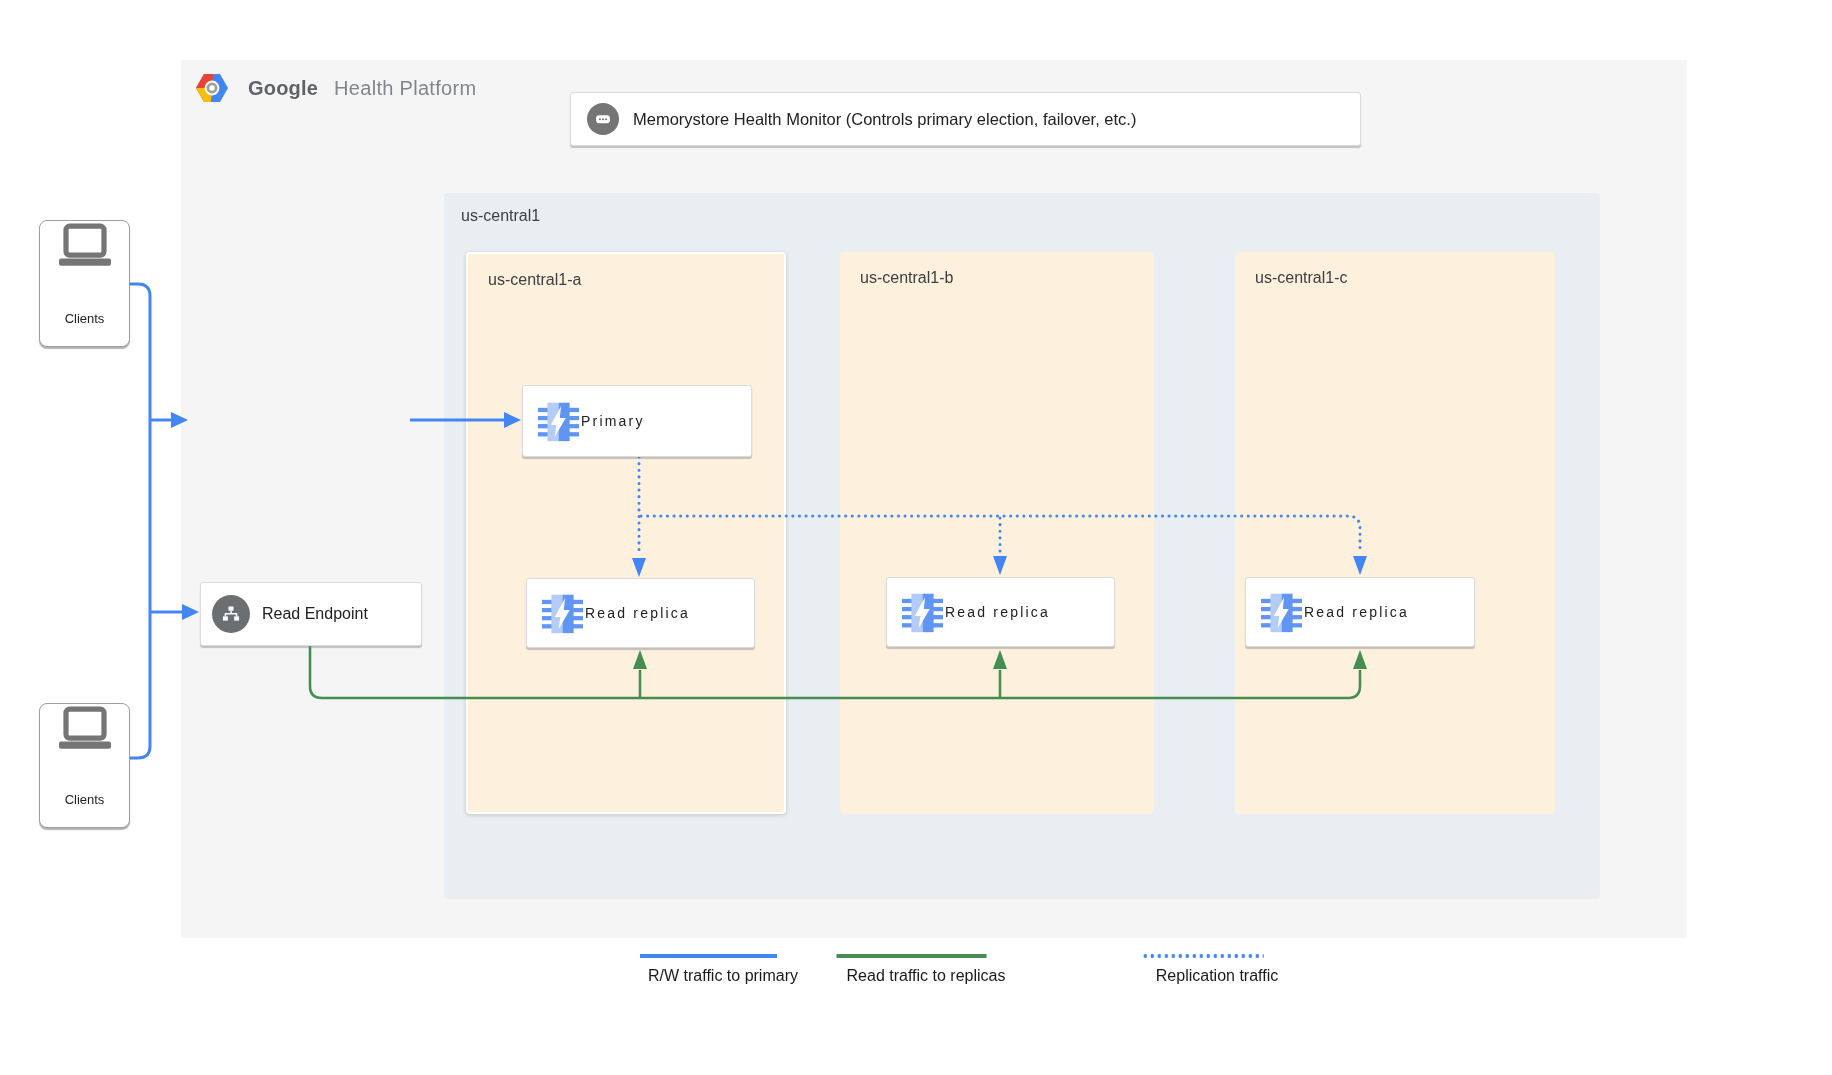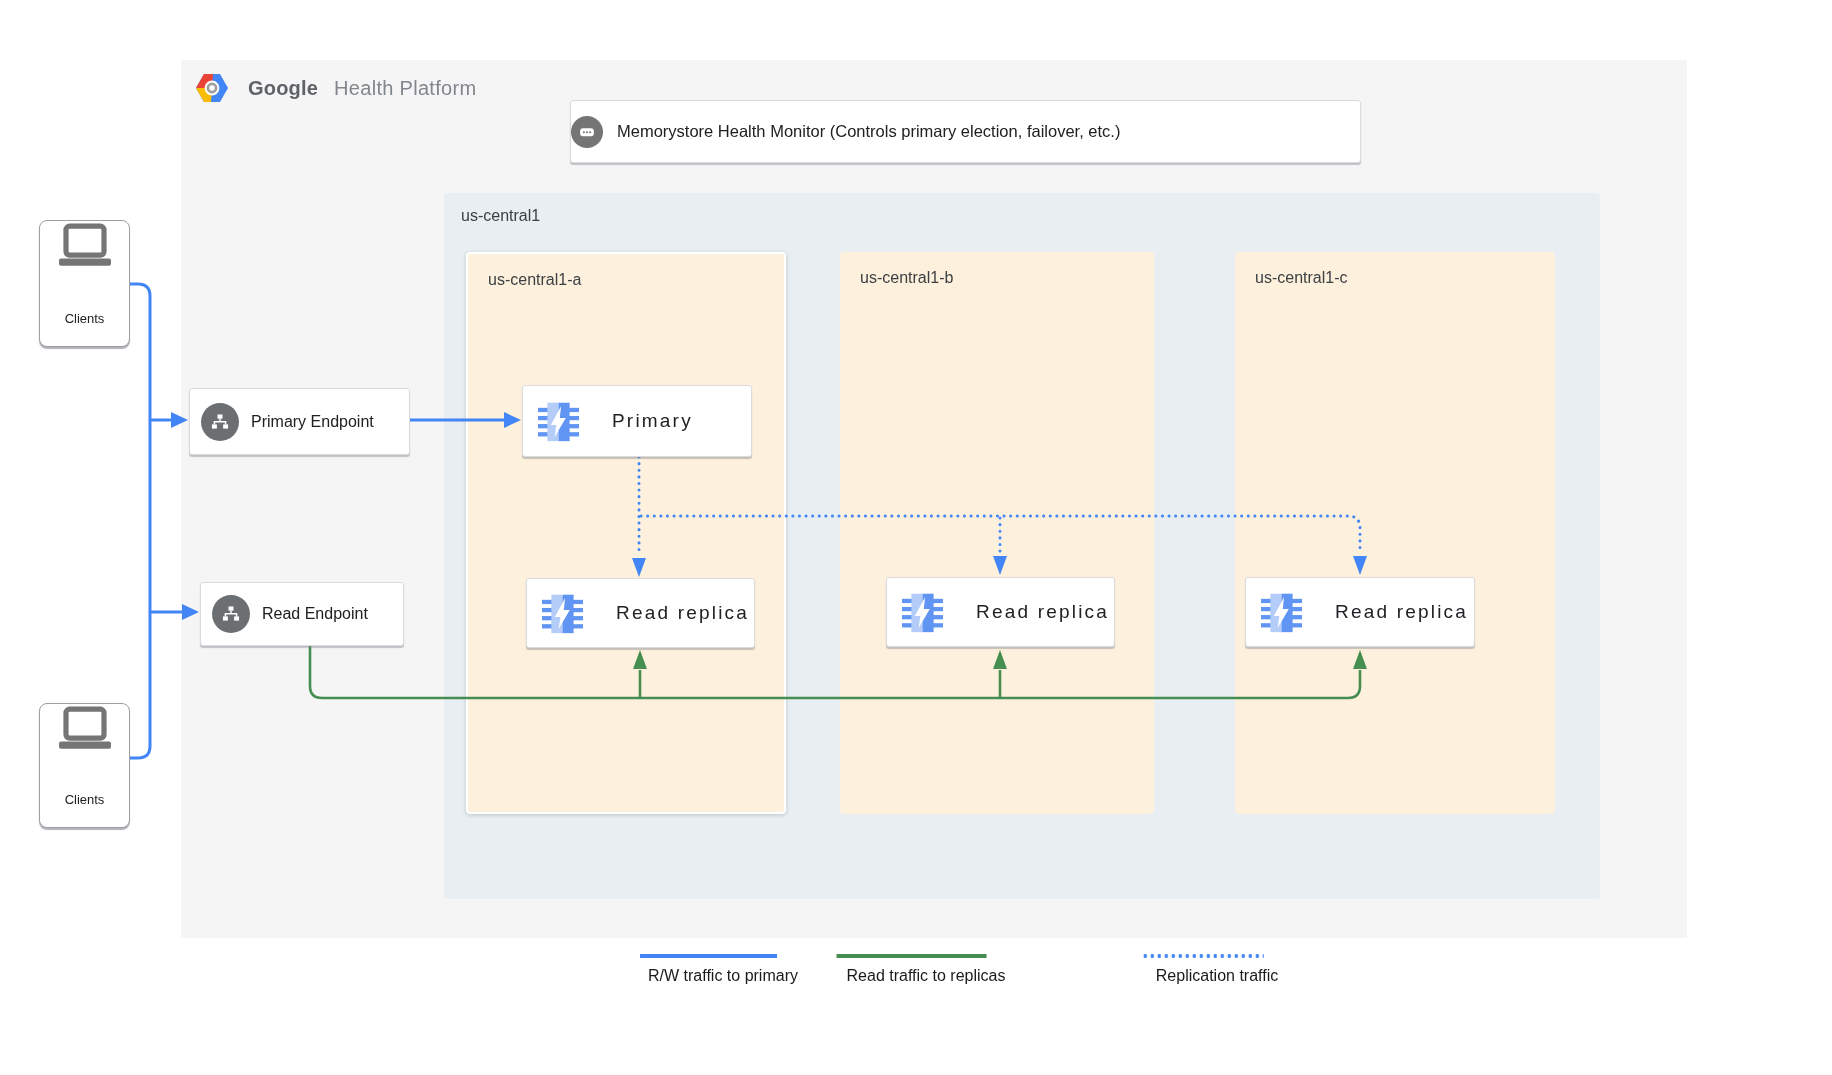--- a/index.html
+++ b/index.html
@@ -9,39 +9,39 @@
   .gcp-container{position:absolute;left:181px;top:60px;width:1506px;height:878px;
                  background:#f5f5f6;}
 
   .brand{position:absolute;left:196px;top:74px;display:flex;align-items:center;gap:20px;}
   .brand .bold{font-size:20px;font-weight:bold;color:#5f6368;letter-spacing:.2px;}
   .brand .light{font-size:20px;font-weight:400;color:#80868b;letter-spacing:.3px;margin-left:-4px;}
 
   .card{position:absolute;background:#fff;border:1px solid #d9dbde;border-radius:3px;
         box-shadow:0 2px 1px rgba(128,131,136,.45);display:flex;align-items:center;box-sizing:border-box;}
 
-  .health-box{left:570px;top:100px;width:791px;height:63px;}
+  .health-box{left:570px;top:92px;width:791px;height:54px;padding-left:16px;}
   .health-label{font-size:16.5px;color:#212121;margin-left:14px;}
 
   .circle-icon{width:32px;height:32px;border-radius:50%;background:#757575;
                display:flex;align-items:center;justify-content:center;flex:0 0 auto;}
   .circle-icon.dark{width:38px;height:38px;background:#6b6f72;}
 
   .region{position:absolute;left:444px;top:193px;width:1156px;height:706px;
           background:#e9eef2;border-radius:4px;}
   .region-label{position:absolute;left:17px;top:14px;font-size:16px;color:#3c4043;}
   .zone{position:absolute;top:59px;height:562px;background:#fdf0dd;border-radius:4px;box-sizing:border-box;}
   .zone.highlight{border:2px solid #ffffff;box-shadow:0 1px 4px rgba(0,0,0,.18);}
   .zone-label{position:absolute;left:20px;top:17px;font-size:16px;color:#3c4043;}
 
   .endpoint{height:67px;padding-left:11px;}
   .endpoint-label{font-size:16px;color:#212121;margin-left:12px;}
 
   .node{height:72px;padding-left:15px;}
-  .node-label{font-size:19px;color:#202124;letter-spacing:2.2px;margin-left:33px;white-space:nowrap;}
+  .node-label{font-size:14px;color:#202124;letter-spacing:2.2px;margin-left:2px;white-space:nowrap;}
   .chip{width:41px;height:41px;flex:0 0 auto;}
 
   .clients-box{position:absolute;left:39px;width:91px;background:#fff;border:1px solid #9aa0a6;
                border-radius:8px;box-shadow:0 2px 1px rgba(100,104,109,.5);
                display:flex;flex-direction:column;align-items:center;justify-content:space-between;
                padding:2px 0 20px 0;box-sizing:border-box;}
   .clients-label{font-size:13px;color:#212121;}
 
   .connectors{position:absolute;left:0;top:0;pointer-events:none;}
 
@@ -123,41 +123,30 @@
       <svg width="22" height="22" viewBox="0 0 24 24">
         <rect x="4.5" y="8" width="15" height="8.5" rx="3.2" fill="#ffffff"></rect>
         <circle cx="8.6" cy="12.2" r="1.15" fill="#757575"></circle>
         <circle cx="12" cy="12.2" r="1.15" fill="#757575"></circle>
         <circle cx="15.4" cy="12.2" r="1.15" fill="#757575"></circle>
       </svg>
     </span>
     <span class="health-label">Memorystore Health Monitor (Controls primary election, failover, etc.)</span>
   </div>
 
-  <div class="card endpoint" style="left:189px;top:388px;width:221px;">
+
+  <div class="card endpoint" style="left:200px;top:582px;width:222px;height:64px;">
     <span class="circle-icon dark">
       <svg width="22" height="22" viewBox="0 0 24 24">
         <rect x="9.3" y="3.8" width="5.4" height="4.6" fill="#fff"></rect>
         <path d="M12,8.4 V11.7 M5.9,14.6 V11.7 H18.1 V14.6" stroke="#fff" stroke-width="1.6" fill="none"></path>
         <rect x="3.2" y="14.6" width="5.4" height="4.6" fill="#fff"></rect>
         <rect x="15.4" y="14.6" width="5.4" height="4.6" fill="#fff"></rect>
       </svg>
     </span>
-    <span class="endpoint-label">Primary Endpoint</span>
-  </div>
-
-  <div class="card endpoint" style="left:200px;top:582px;width:204px;height:64px;">
-    <span class="circle-icon dark">
-      <svg width="22" height="22" viewBox="0 0 24 24">
-        <rect x="9.3" y="3.8" width="5.4" height="4.6" fill="#fff"></rect>
-        <path d="M12,8.4 V11.7 M5.9,14.6 V11.7 H18.1 V14.6" stroke="#fff" stroke-width="1.6" fill="none"></path>
-        <rect x="3.2" y="14.6" width="5.4" height="4.6" fill="#fff"></rect>
-        <rect x="15.4" y="14.6" width="5.4" height="4.6" fill="#fff"></rect>
-      </svg>
-    </span>
     <span class="endpoint-label">Read Endpoint</span>
   </div>
 
   <div class="card node" style="left:522px;top:385px;width:230px;">
     <span class="chip">
       <svg width="41" height="41" viewBox="0 0 48 48">
         <g fill="#6195f3">
           <rect x="0" y="8" width="13" height="5"></rect>
             <rect x="0" y="17.5" width="13" height="5"></rect>
           <rect x="0" y="27" width="13" height="5"></rect>

